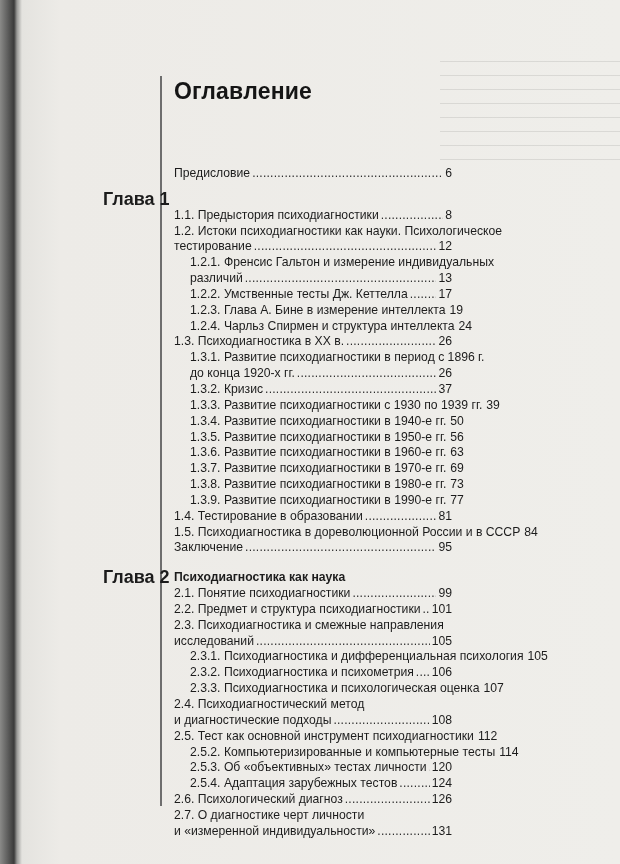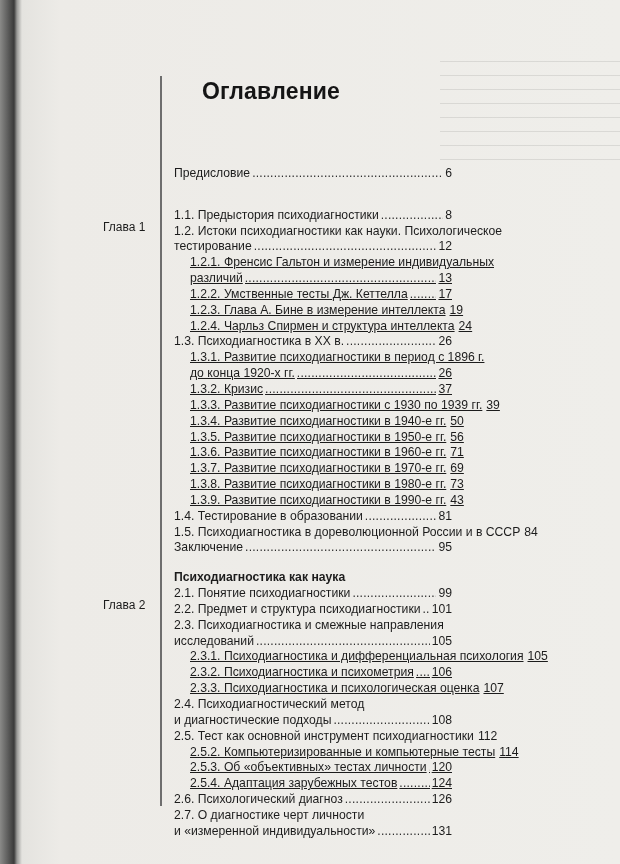--- a/index.html
+++ b/index.html
@@ -18,40 +18,39 @@
     opacity:0.14;
     background: repeating-linear-gradient(180deg, transparent 0 11px, #555 11px 12px, transparent 12px 14px);
   }
   .rule {
     position:absolute; left:160px; top:76px; width:2px; height:730px;
     background:#6e6e6e;
   }
   .title {
     position:absolute; left:174px; top:78px; font-size:23px; font-weight:bold; letter-spacing:0.2px;
     color:#151515;
-    margin-left:28px;
   }
   .toc { position:absolute; left:0; top:166px; width:508px; }
   .row {
     position:relative; height:15.85px; font-size:12.2px; line-height:15.85px;
   }
   .row .ch {
-    position:absolute; left:103px; font-weight:normal; font-size:12px;margin-top:28px;
+    position:absolute; left:103px; font-weight:bold; font-size:18px;
   }
   .row .entry {
     position:absolute; right:56px; display:flex; align-items:baseline; white-space:nowrap;
   }
   .row .entry .txt { white-space:nowrap; }
   .row .entry .dots {
     flex:1; overflow:hidden; white-space:nowrap; margin:0 2px; color:#2a2a2a; letter-spacing:0.2px;
   }
   .row .entry .dots::after { content:"....................................................................................................................................................."; }
   .row .entry .pg { text-align:right; }
   .lvl0 .entry { left:174px; }
-  .lvl1 .entry { left:190px;text-decoration:underline; }
+  .lvl1 .entry { left:190px; }
   .heading .entry { font-weight:bold; }
   .gap { height:10px; }
   .gap2 { height:14px; }
 </style>
 </head>
 <body>
 
 <div class="page">
   <div class="bleed"></div>
   <div class="rule"></div>
@@ -164,42 +163,42 @@
         <span class="entry">
           <span class="txt">1.3.5. Развитие психодиагностики в 1950-е гг.</span>
           <span class="dots"></span>
           <span class="pg">56</span>
         </span>
       </div>
       <div class="row lvl1">
         <span class="entry">
           <span class="txt">1.3.6. Развитие психодиагностики в 1960-е гг.</span>
           <span class="dots"></span>
-          <span class="pg">71</span>
+          <span class="pg">63</span>
         </span>
       </div>
       <div class="row lvl1">
         <span class="entry">
           <span class="txt">1.3.7. Развитие психодиагностики в 1970-е гг.</span>
           <span class="dots"></span>
           <span class="pg">69</span>
         </span>
       </div>
       <div class="row lvl1">
         <span class="entry">
           <span class="txt">1.3.8. Развитие психодиагностики в 1980-е гг.</span>
           <span class="dots"></span>
           <span class="pg">73</span>
         </span>
       </div>
       <div class="row lvl1">
         <span class="entry">
           <span class="txt">1.3.9. Развитие психодиагностики в 1990-е гг.</span>
           <span class="dots"></span>
-          <span class="pg">43</span>
+          <span class="pg">77</span>
         </span>
       </div>
       <div class="row lvl0">
         <span class="entry">
           <span class="txt">1.4. Тестирование в образовании</span>
           <span class="dots"></span>
           <span class="pg">81</span>
         </span>
       </div>
       <div class="row lvl0">

